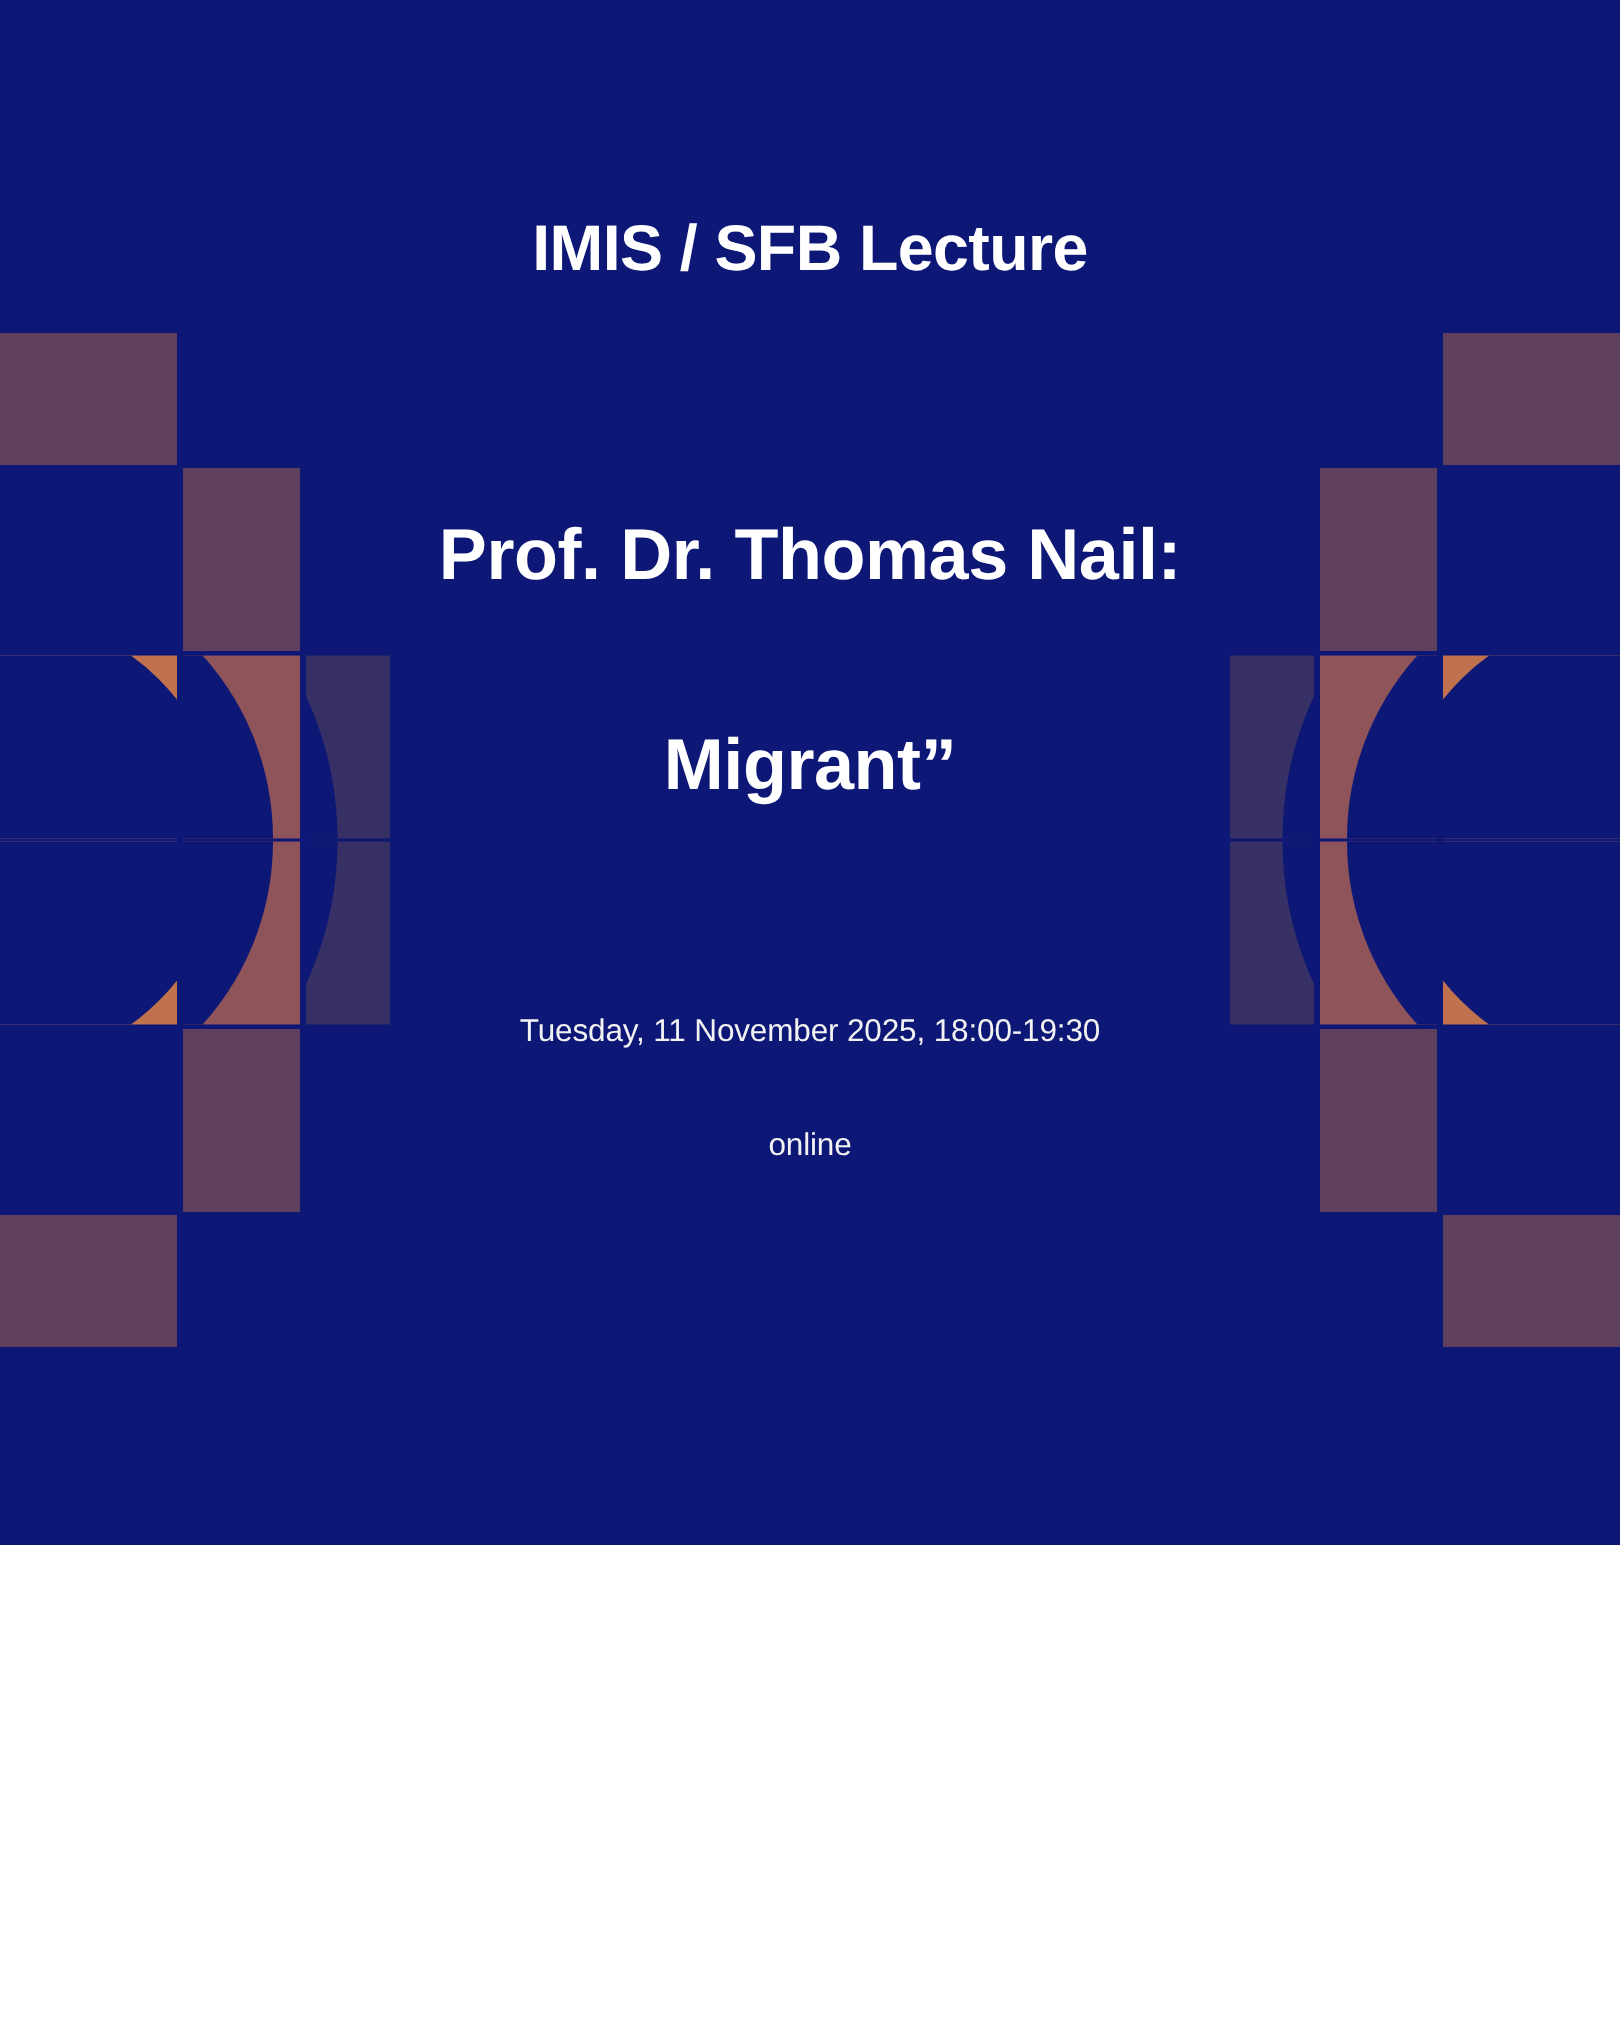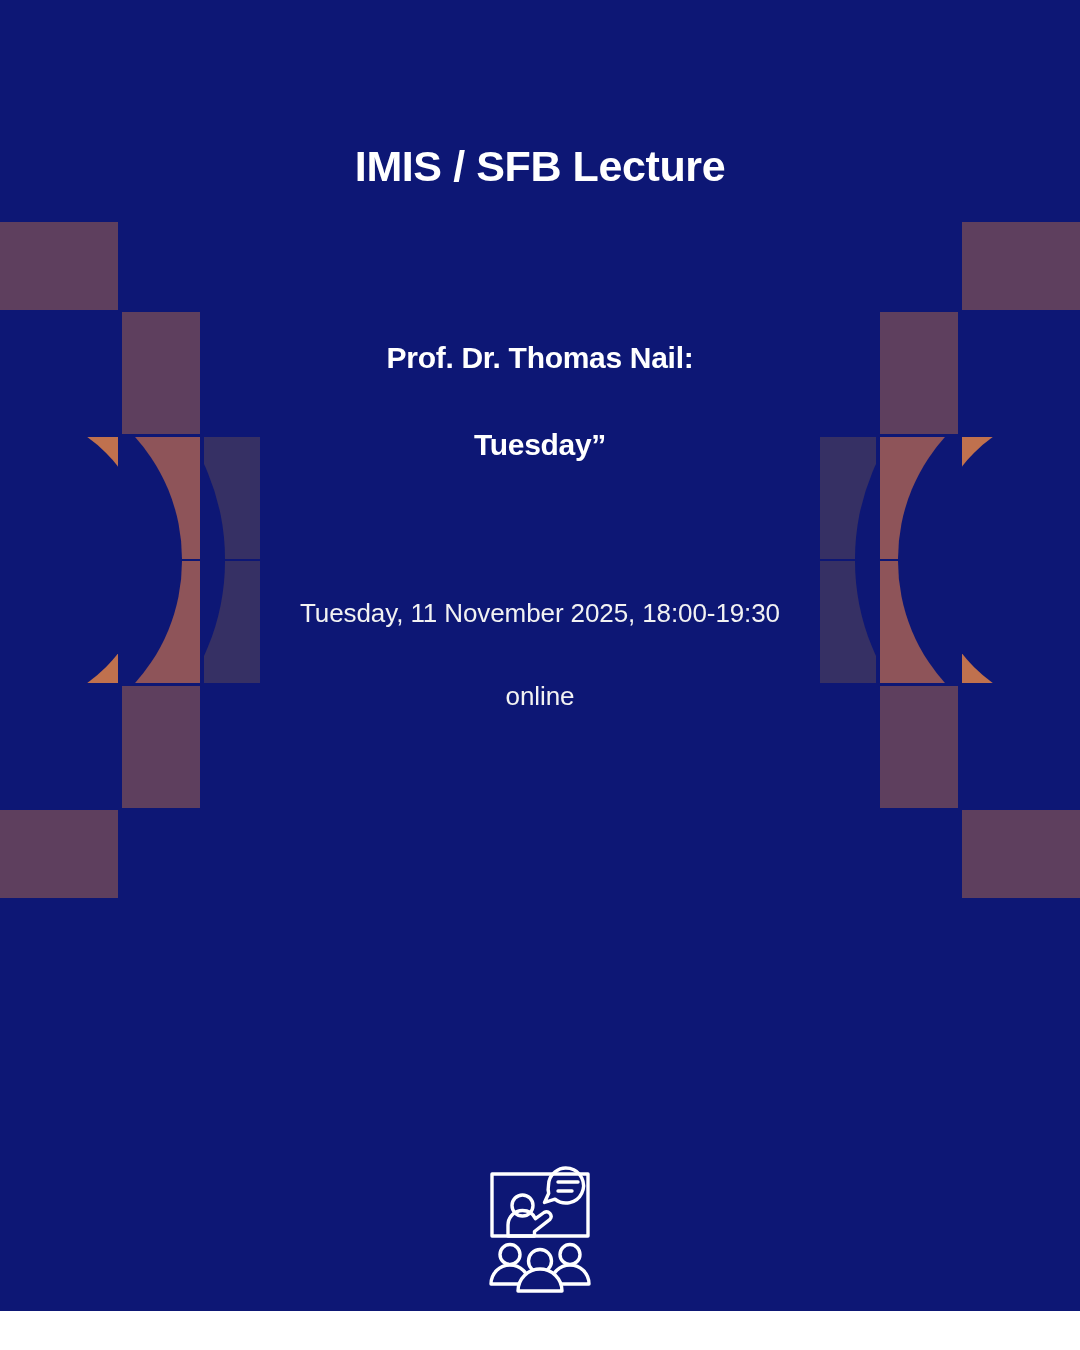--- a/index.html
+++ b/index.html
@@ -8,21 +8,21 @@
   }
   body {
     width: 1080px;
     height: 1350px;
     overflow: hidden;
     font-family: "Liberation Sans", sans-serif;
   }
   #poster {
     position: relative;
     width: 1080px;
-    height: 1311px;
+    height: 1030px;
     background: #0d1775;
     overflow: hidden;
   }
   .deco {
     position: absolute;
     top: 0;
     height: 1350px;
     width: 260px;
     pointer-events: none;
   }
@@ -44,32 +44,32 @@
     font-weight: bold;
     letter-spacing: -0.4px;
     color: #ffffff;
     text-align: center;
     line-height: 1.15;
   }
 
   .headline {
     margin-top: 145px;
     width: 520px;
-    font-size: 30px;
+    font-size: 48px;
     font-weight: bold;
     color: #ffffff;
     text-align: center;
     line-height: 1.45;
     letter-spacing: -0.3px;
   }
 
   .details {
     margin-top: 128px;
     width: 660px;
-    font-size: 26px;
+    font-size: 21px;
     font-weight: normal;
     color: #f2f2f2;
     text-align: center;
     line-height: 1.45;
     letter-spacing: -0.1px;
   }
   .details .line2 { display: block; margin-top: 45px; }
 
   .icon-wrap {
     position: absolute;
@@ -228,21 +228,21 @@
     </g>
   </svg>
 
   <div class="content">
 
     <div class="kicker">IMIS / SFB Lecture</div>
 
     <div class="headline">
       <span>Prof. Dr. Thomas Nail:</span><br>
       <br>
-      <span>Tuesday”</span>
+      <span>Migrant”</span>
     </div>
 
     <div class="details">
       <span>Tuesday, 11 November 2025, 18:00-19:30</span>
       <span class="line2">online</span>
     </div>
 
   </div>
 
   <div class="icon-wrap">

